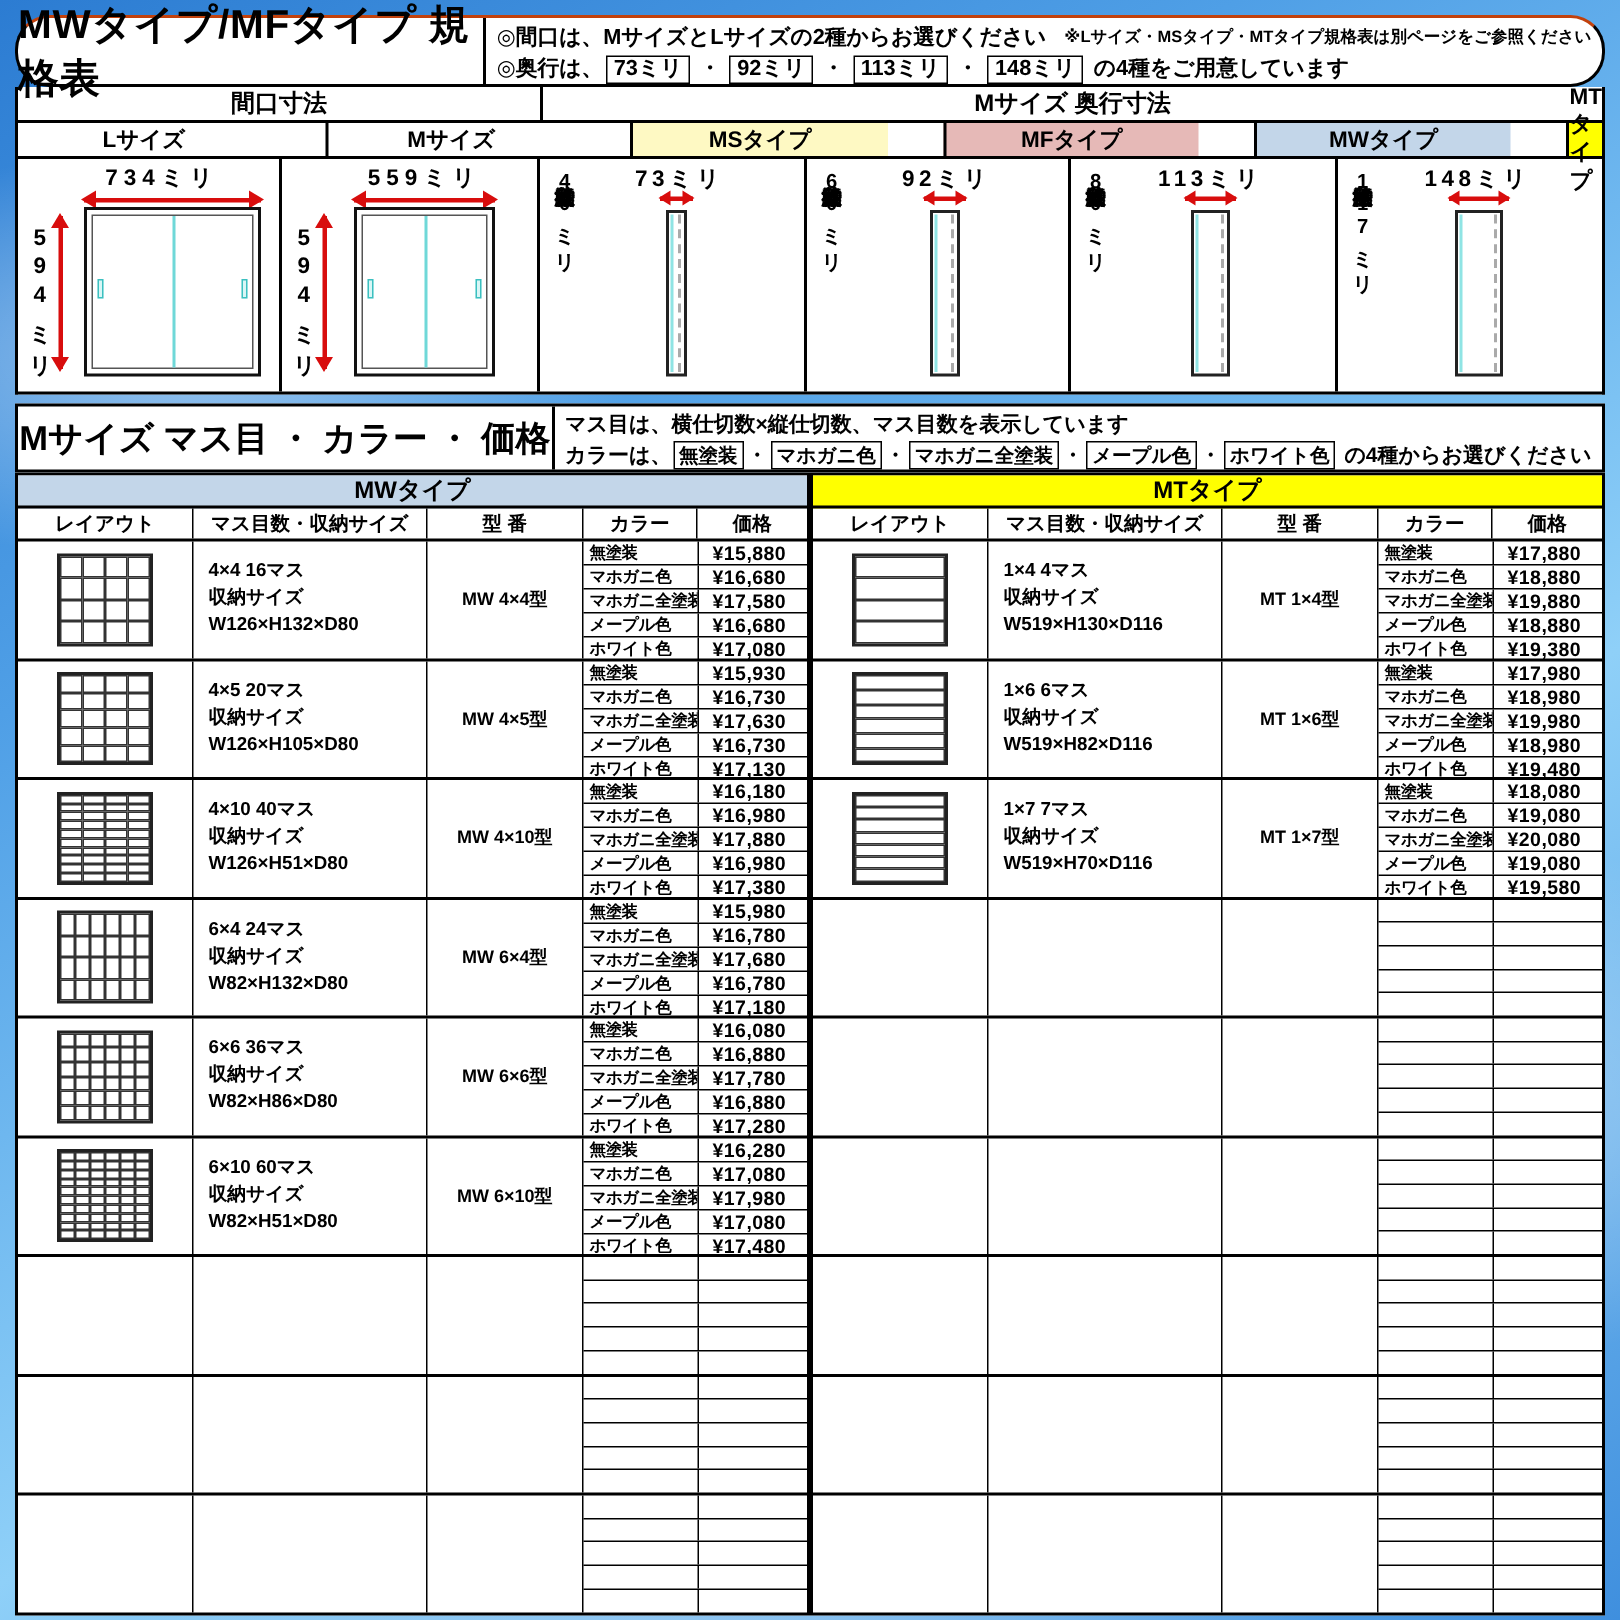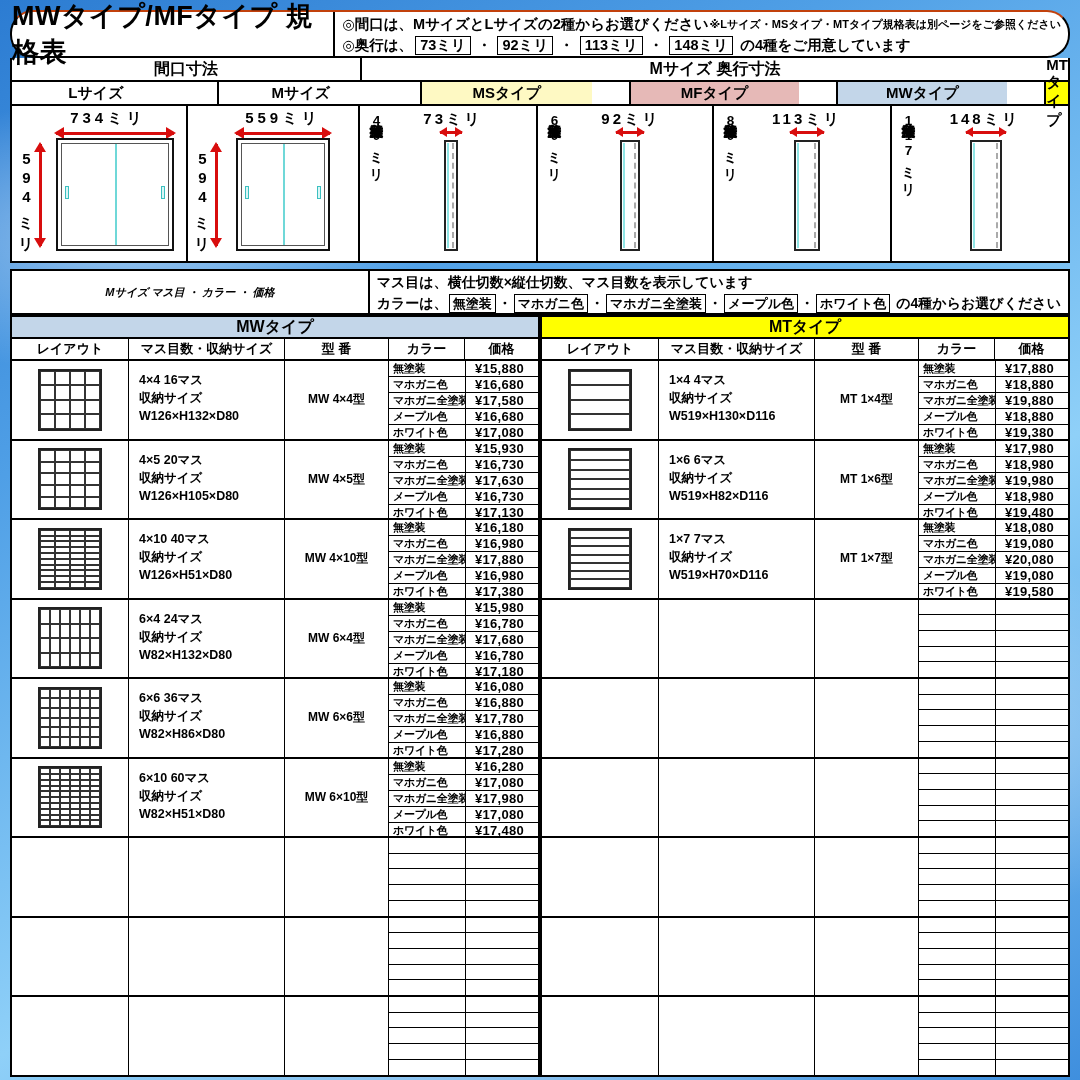--- a/index.html
+++ b/index.html
@@ -21,21 +21,21 @@
   .band > div { border-left:2px solid #000; }
   .band > div:first-child { border-left:0; }
 
   
   .hdr { height:48px; }
   .title-box { width:348px; display:flex; align-items:center; justify-content:center;
                font-size:27px; font-weight:bold; letter-spacing:0.5px; }
   .notes-box { flex:1; padding:2px 7px; }
   .note-line { height:21px; display:flex; align-items:center; white-space:nowrap;
                font-size:14.5px; font-weight:bold; }
-  .subnote { font-size:11px; margin-left:1px; }
+  .subnote { font-size:11px; margin-left:12px; }
   .boxed { display:inline-block; border:1px solid #000; padding:0 4px; margin:0 2px;
            font-weight:bold; font-size:14.5px; line-height:17px; }
   .sep { margin:0 4px; font-weight:bold; }
 
   
   .subhdr { height:24px; font-size:16px; font-weight:bold; }
   .subhdr > div { display:flex; align-items:center; justify-content:center; }
   .subhdr .lft { width:348px; }
   .subhdr .rgt { flex:1; }
 
@@ -88,21 +88,21 @@
   .drect .cy { position:absolute; left:1px; top:1px; bottom:1px; width:2px; background:#8fe4e4; }
   .drect::after { content:''; position:absolute; right:2px; top:1px; bottom:1px; border-right:2px dashed #aaa; }
   .d0 .drect { left:84px; width:14px; } .d0 .darrow { left:80px; width:22px; }
   .d1 .drect { left:82px; width:20px; } .d1 .darrow { left:78px; width:28px; }
   .d2 .drect { left:80px; width:26px; } .d2 .darrow { left:76px; width:34px; }
   .d3 .drect { left:78px; width:32px; } .d3 .darrow { left:74px; width:40px; }
 
   
   .price-band { margin-top:6px; height:46px; border-top:2px solid #000; }
   .pb-title { width:410px; display:flex; align-items:center; justify-content:center;
-              font-size:11px; font-weight:bold;font-style:italic; }
+              font-size:23px; font-weight:bold; }
   .pb-notes { flex:1; padding:1px 7px; }
   .pb-notes .note-line { height:21px; font-size:14px; }
   .pb-notes .boxed { font-size:13px; padding:0 3px; margin:0 1px; }
   .pb-notes .sep { margin:0 1px; }
 
   
   .tables { display:flex; }
   .spec-table { width:530px; border:2px solid #000; border-top:2px solid #000; background:#fff; }
   .spec-table + .spec-table { border-left:2px solid #000; margin-left:0; }
   .t-title { height:22px; display:flex; align-items:center; justify-content:center;

